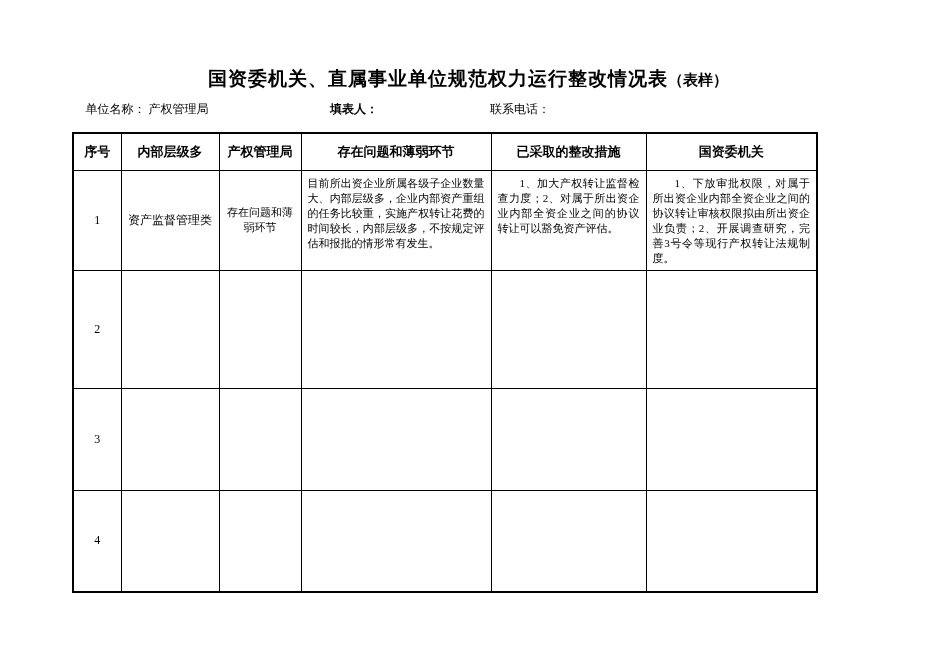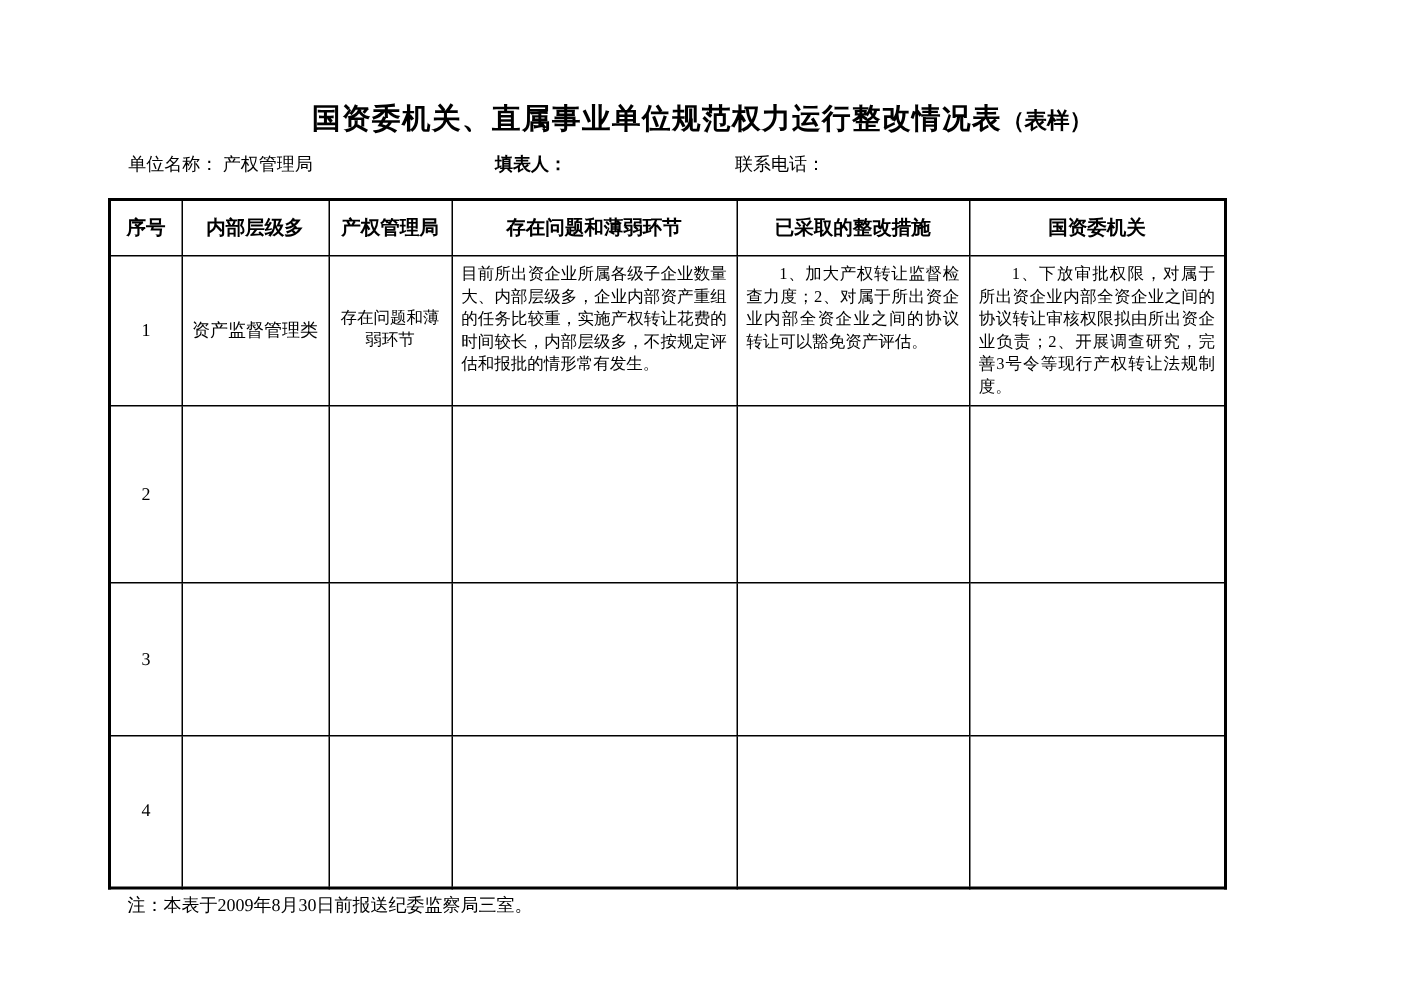--- a/index.html
+++ b/index.html
@@ -143,15 +143,14 @@
         <td class="cell-no">4</td>
         <td class="cell-category"></td>
         <td class="cell-project"></td>
         <td class="text-cell"></td>
         <td class="text-cell"></td>
         <td class="text-cell"></td>
       </tr>
     </tbody>
   </table>
 
-  <div class="footnote">注：本表于2009年8月30日前报送纪委监察局三室。</div>
 
 </div>
 
 </body></html>

